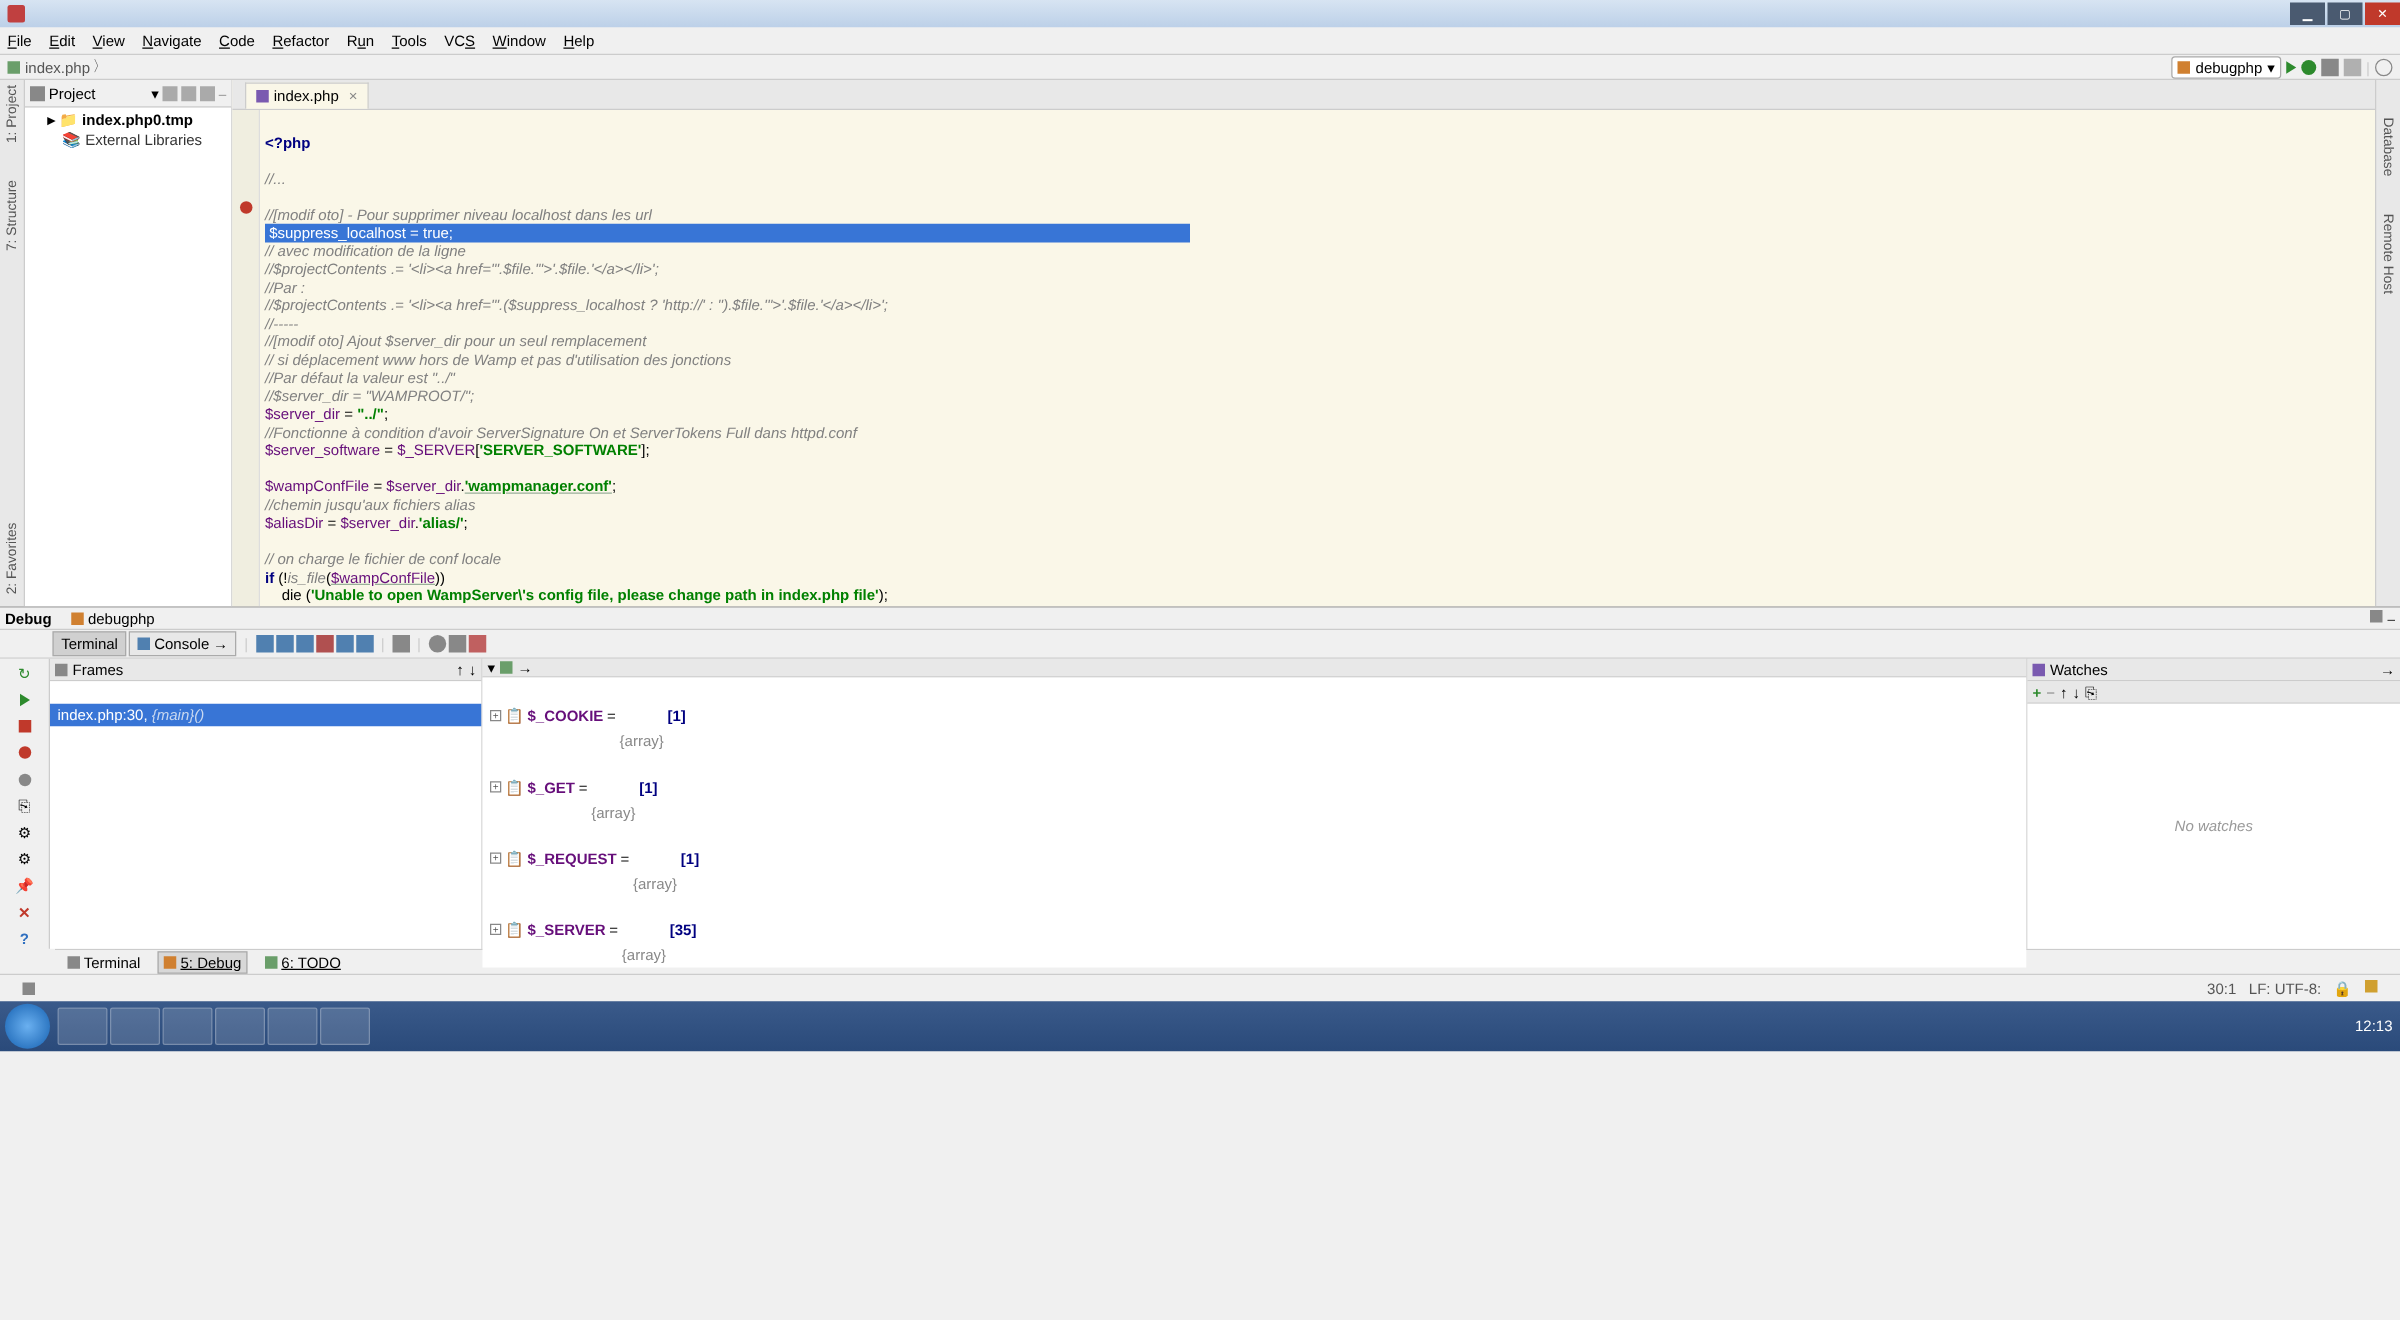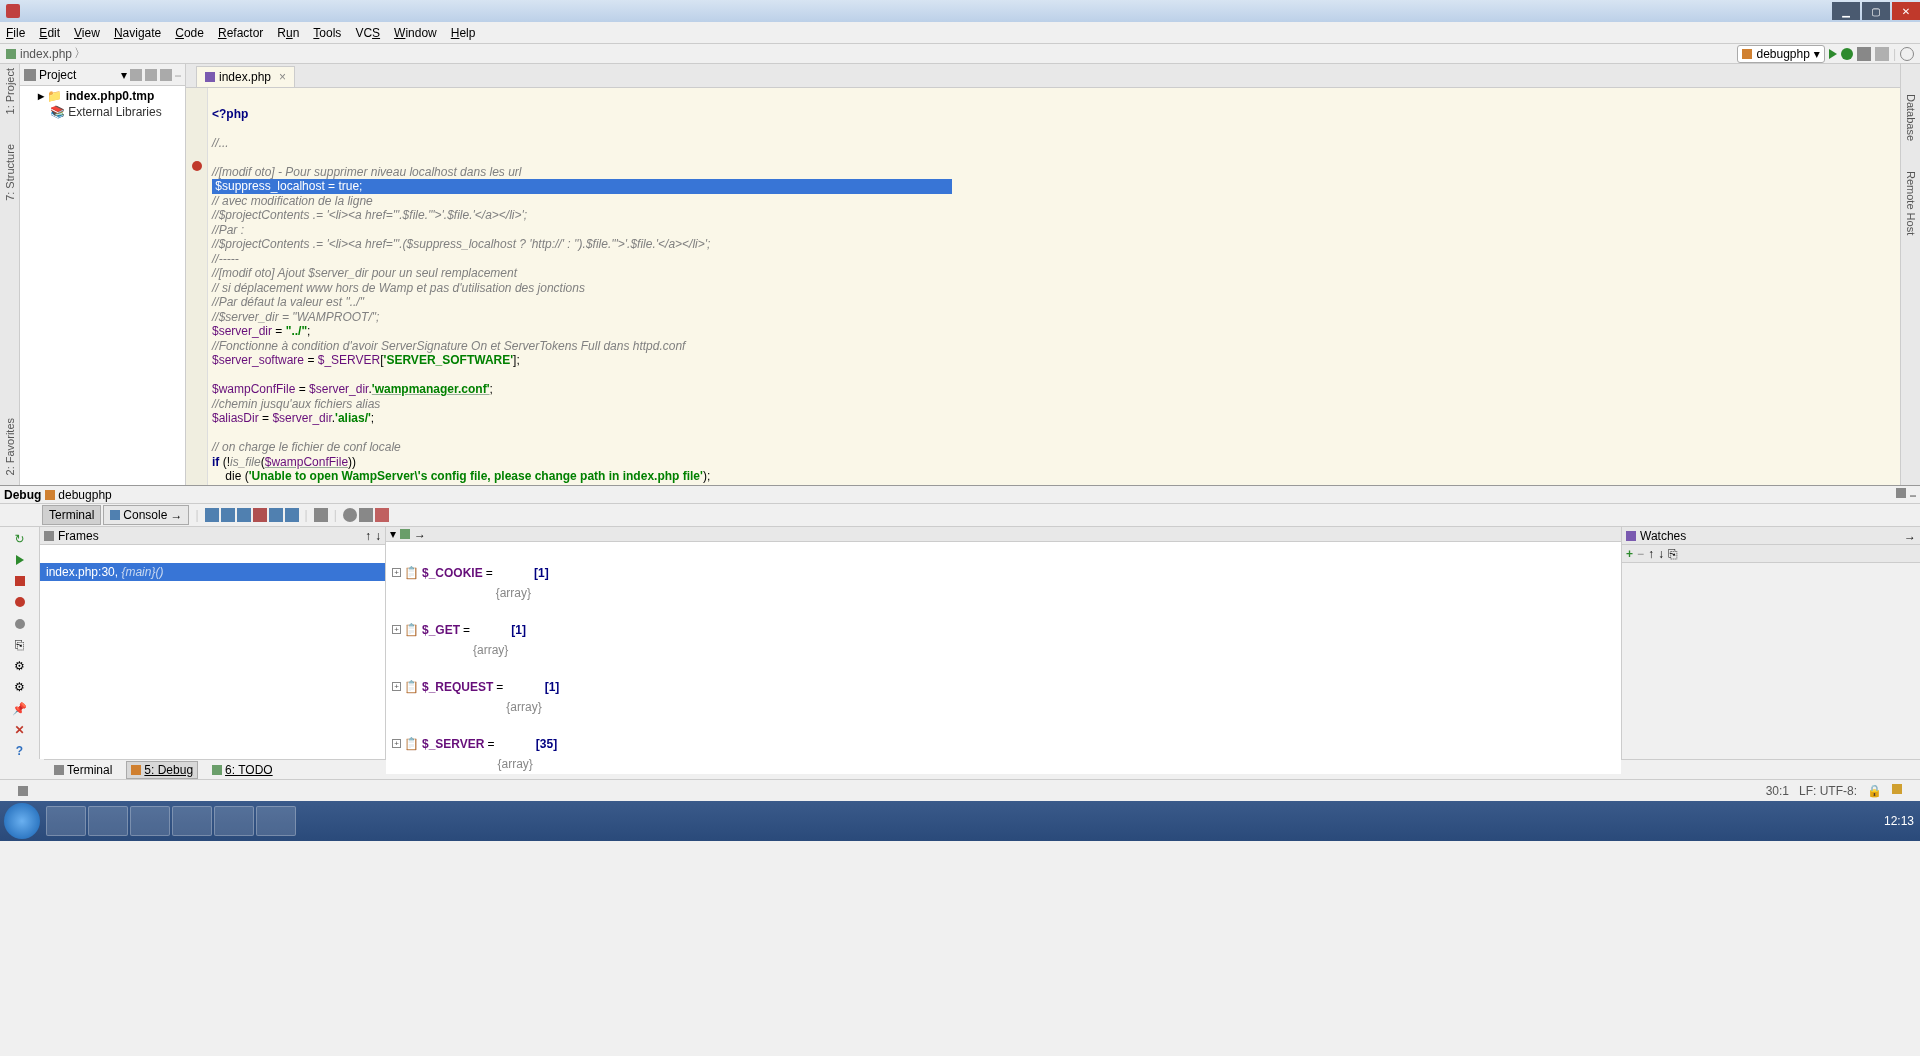--- a/index.html
+++ b/index.html
@@ -40,21 +40,21 @@
 .code .i{ font-style:italic; }
 .code .u{ text-decoration:underline #99b099; }
 .code .v{ color:#660e7a; }
 .code .s{ color:#008000; font-weight:bold; }
 .code .eq{ color:#000; }
 .code .sel-line{ background:#3875d6; color:#fff !important; display:inline-block; width:740px; }
 .code .sel-line span{ color:#fff !important; }
 .right-rail{ width:20px; background:#e8e8e8; border-left:1px solid #ccc; display:flex; flex-direction:column; align-items:center; padding-top:30px; gap:30px;}
 .right-rail .vtab{ writing-mode:vertical-rl; font-size:11px; color:#555; cursor:pointer; }
 .debug-panel{ border-top:1px solid #999; background:#f0f0f0; }
-.dbg-header{ height:18px; border-bottom:1px solid #ccc; display:flex; align-items:center; padding:0 4px; gap:4px; }
+.dbg-header{ height:18px; border-bottom:1px solid #ccc; display:flex; align-items:center; padding:0 4px; gap:16px; }
 .dbg-header .tab-d{ cursor:pointer; display:flex; align-items:center; gap:3px;}
 .dbg-header .right{ margin-left:auto; display:flex; gap:4px;}
 .dbg-tools{ height:23px; border-bottom:1px solid #ccc; display:flex; align-items:center; }
 .dbg-tab-row{ display:flex; align-items:center; gap:2px; padding-left:2px;}
 .dbg-tab-row .seg{ border:1px solid #aaa; padding:2px 6px; background:#e8e8e8; cursor:pointer; display:flex; align-items:center; gap:3px;}
 .dbg-tab-row .seg.active{ background:#d0d0d0; }
 .step-ic{ display:inline-block; width:14px;height:14px; }
 .dbg-body{ display:flex; height:232px; }
 .dbg-lcol{ width:40px; background:#f0f0f0; border-right:1px solid #ccc; display:flex; flex-direction:column; align-items:center; padding-top:4px; gap:6px;}
 .dbg-lcol .b{ width:16px;height:16px; cursor:pointer; display:flex;align-items:center;justify-content:center;}
@@ -304,20 +304,23 @@
         <span class="grow">Watches</span>
         <span>→</span>
       </div>
       <div class="panel-hdr watch-tools" style="height:18px;">
         <span style="color:#2d8a2d;font-weight:bold;">+</span>
         <span style="color:#888;">−</span>
         <span>↑</span>
         <span>↓</span>
         <span>⎘</span>
       </div>
+      <div class="watches-body">
+        <span>No watches</span>
+      </div>
     </div>
   </div>
 </div>
 
 <div class="bottom-tabs">
   <div class="bt">
       <span class="sq-ic"></span>
       <span>Terminal</span>
     </div>
   <div class="bt active">

